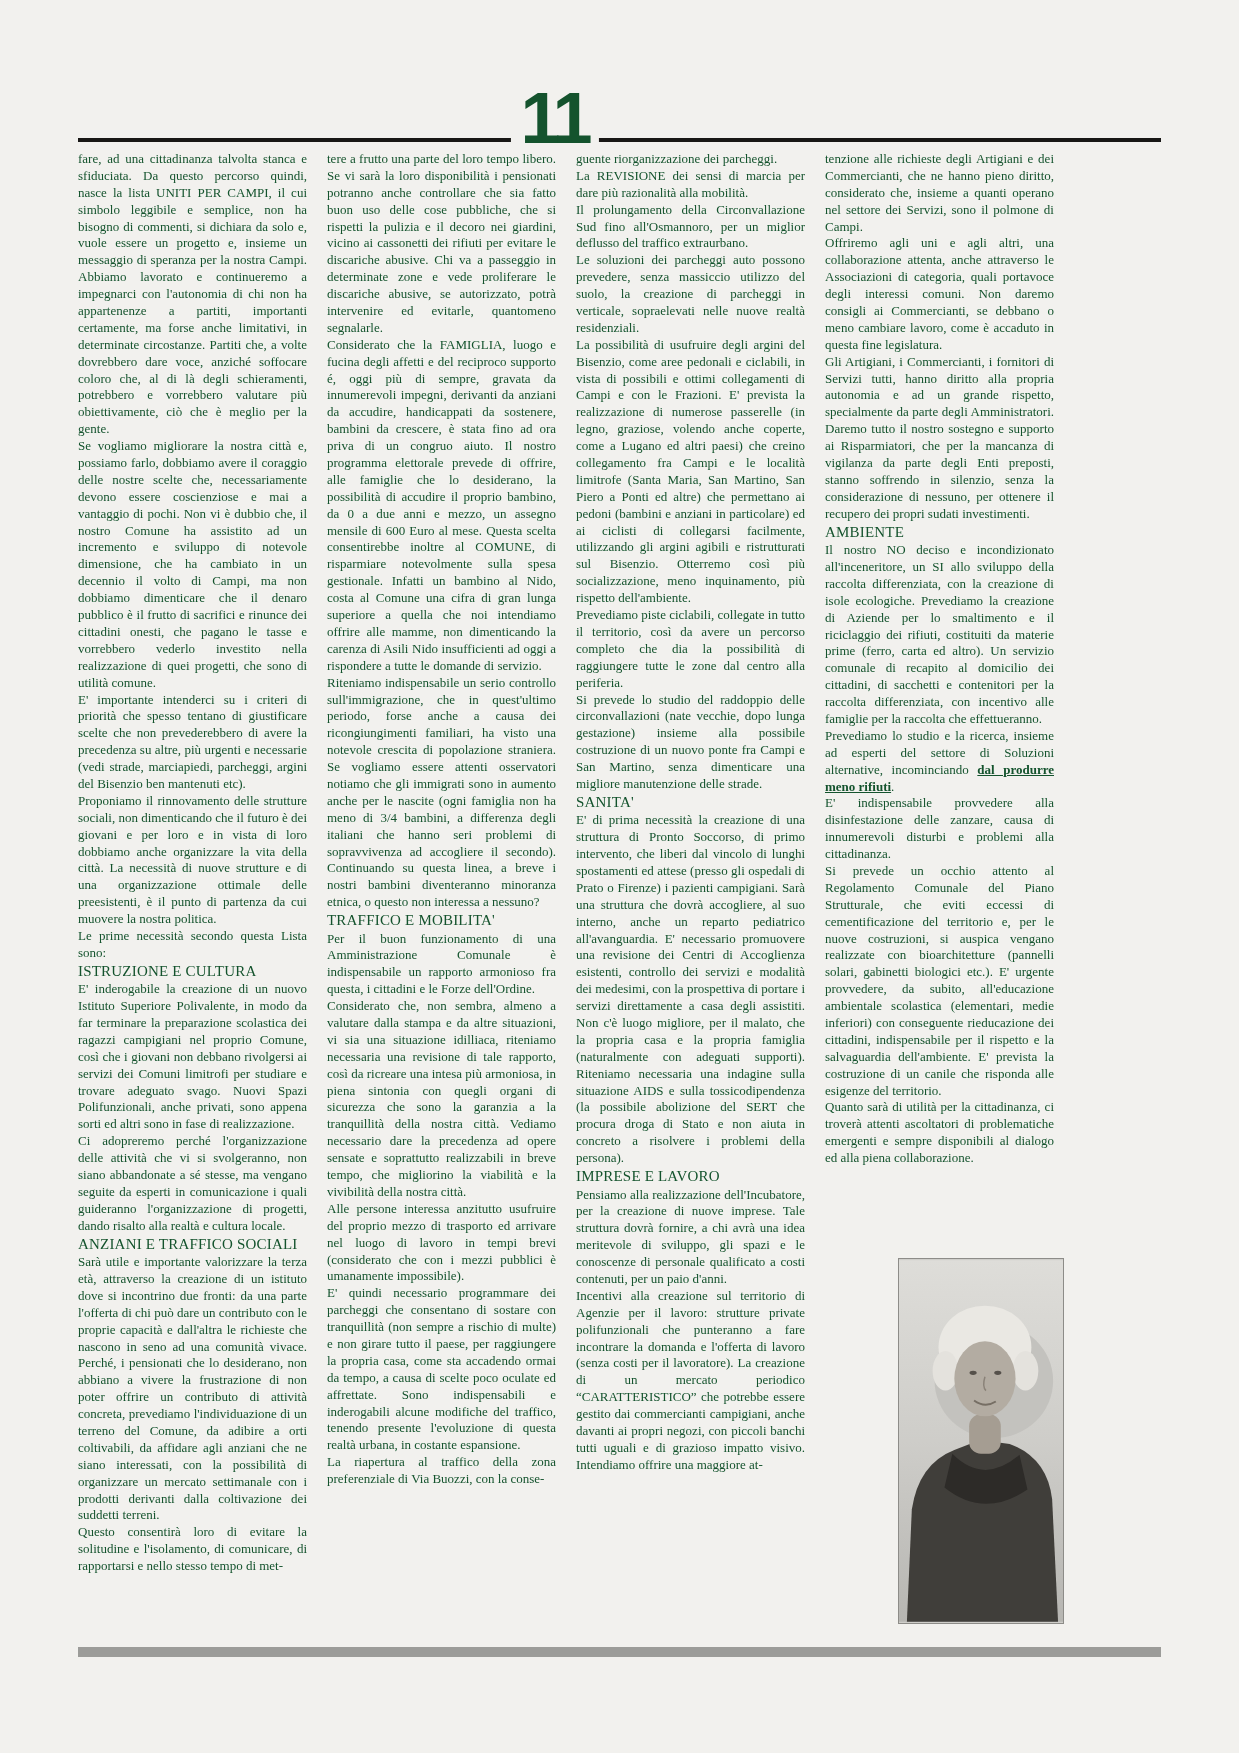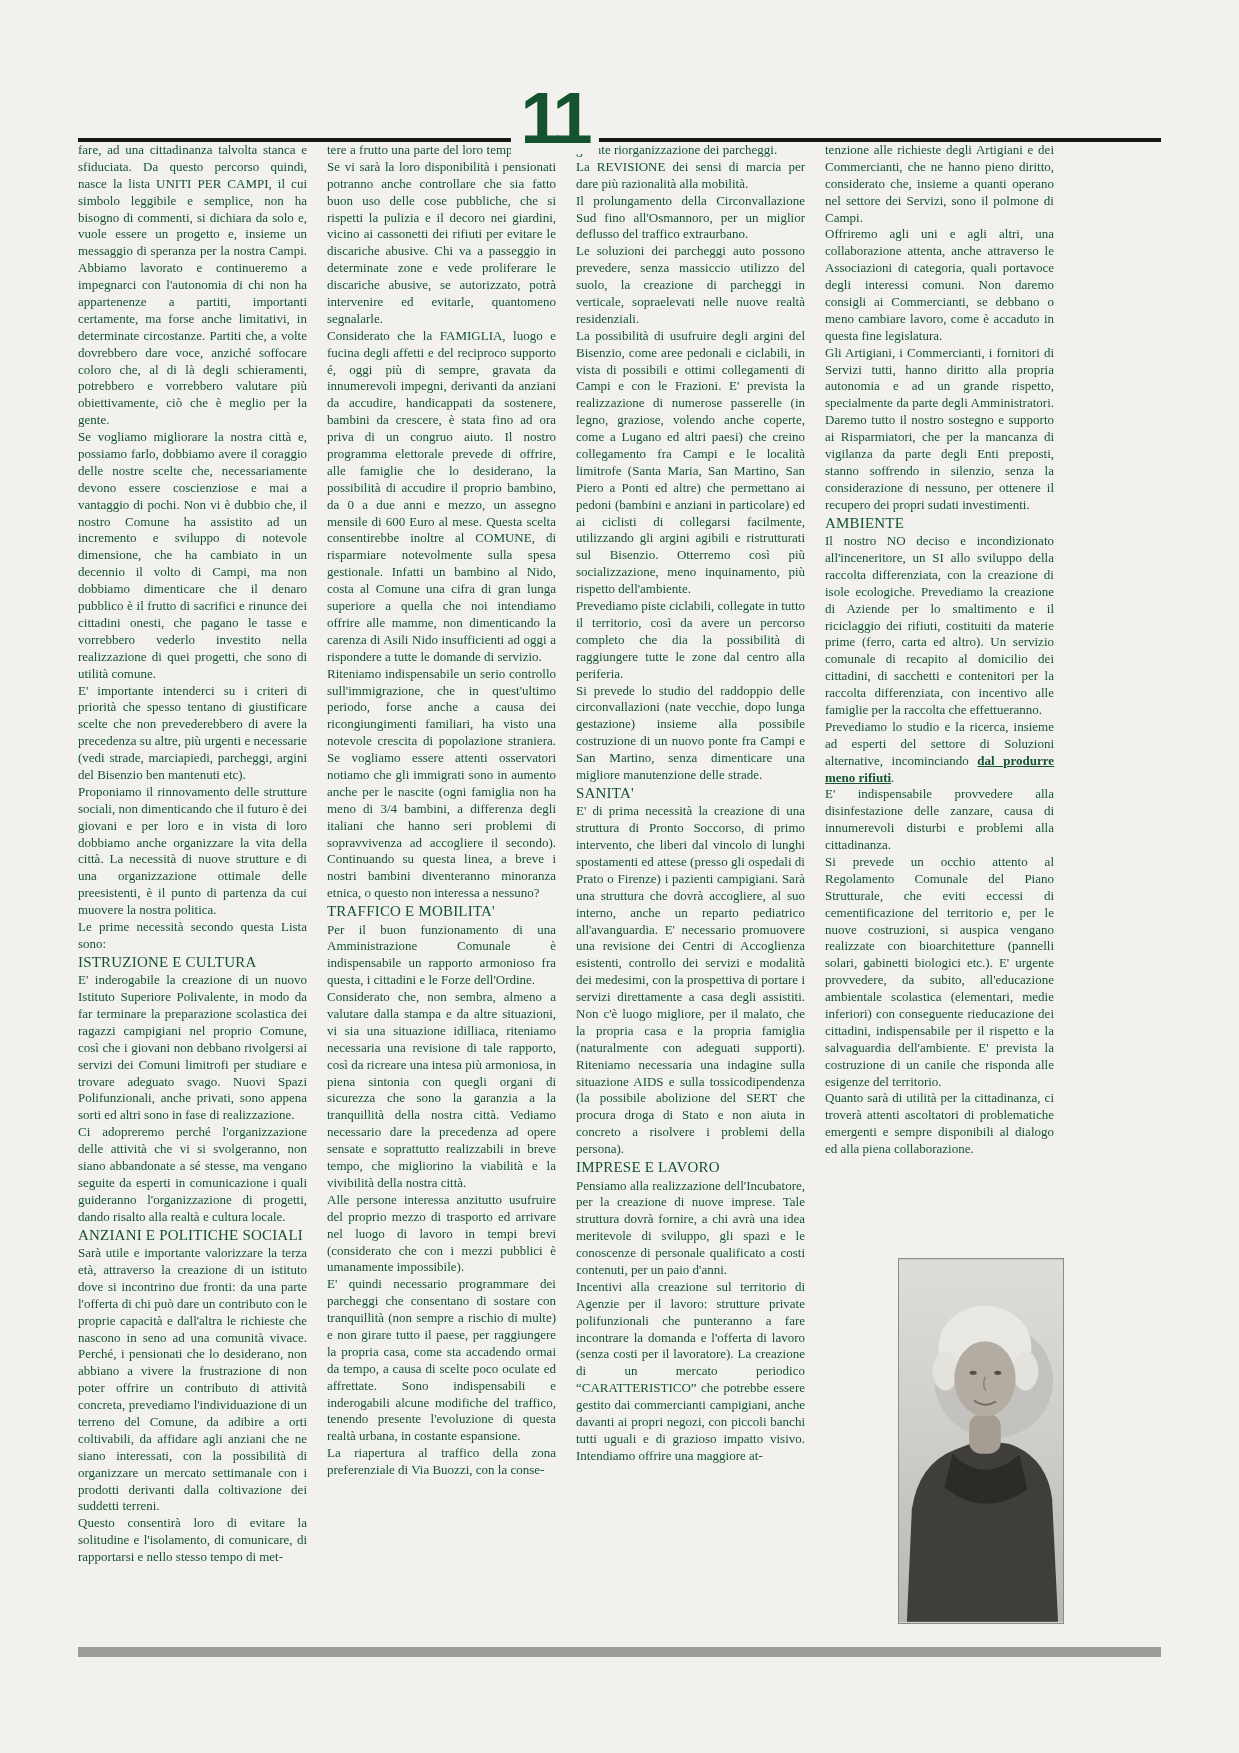--- a/index.html
+++ b/index.html
@@ -16,20 +16,21 @@
   .rule{position:absolute;left:0;right:0;bottom:0;height:4px;background:#181715;}
   .pagenum{
     position:absolute;left:44%;bottom:-12px;transform:translateX(-50%);
     font-family:"Liberation Sans", sans-serif;
     font-weight:bold;font-size:72px;line-height:1;
     letter-spacing:-4px;
     background:#f2f1ee;padding:0 10px;
   }
   .columns{
     display:flex;gap:20px;
+    margin-top:9px;
     width:976px;height:1494px;
     overflow:hidden;
   }
   .col{width:229px;min-width:229px;
     font-size:13px;line-height:1.3;
     text-align:justify;
   }
   .para{margin:0;}
   .head{margin:0;font-size:15px;font-weight:normal;letter-spacing:.2px;}
   .b{font-weight:normal;}
@@ -60,21 +61,21 @@
 
       <div class="col">
         <p class="para">fare, ad una cittadinanza talvolta stanca e sfiduciata. Da questo percorso quindi, nasce la lista UNITI PER CAMPI, il cui simbolo leggibile e semplice, non ha bisogno di commenti, si dichiara da solo e, vuole essere un progetto e, insieme un messaggio di speranza per la nostra Campi. Abbiamo lavorato e continueremo a impegnarci con l'autonomia di chi non ha appartenenze a partiti, importanti certamente, ma forse anche limitativi, in determinate circostanze. Partiti che, a volte dovrebbero dare voce, anziché soffocare coloro che, al di là degli schieramenti, potrebbero e vorrebbero valutare più obiettivamente, ciò che è meglio per la gente.</p>
         <p class="para">Se vogliamo migliorare la nostra città e, possiamo farlo, dobbiamo avere il coraggio delle nostre scelte che, necessariamente devono essere coscienziose e mai a vantaggio di pochi. Non vi è dubbio che, il nostro Comune ha assistito ad un incremento e sviluppo di notevole dimensione, che ha cambiato in un decennio il volto di Campi, ma non dobbiamo dimenticare che il denaro pubblico è il frutto di sacrifici e rinunce dei cittadini onesti, che pagano le tasse e vorrebbero vederlo investito nella realizzazione di quei progetti, che sono di utilità comune.</p>
         <p class="para">E' importante intenderci su i criteri di priorità che spesso tentano di giustificare scelte che non prevederebbero di avere la precedenza su altre, più urgenti e necessarie (vedi strade, marciapiedi, parcheggi, argini del Bisenzio ben mantenuti etc).</p>
         <p class="para">Proponiamo il rinnovamento delle strutture sociali, non dimenticando che il futuro è dei giovani e per loro e in vista di loro dobbiamo anche organizzare la vita della città. La necessità di nuove strutture e di una organizzazione ottimale delle preesistenti, è il punto di partenza da cui muovere la nostra politica.</p>
         <p class="para">Le prime necessità secondo questa Lista sono:</p>
         <h3 class="head">ISTRUZIONE E CULTURA</h3>
         <p class="para">E' inderogabile la creazione di un nuovo Istituto Superiore Polivalente, in modo da far terminare la preparazione scolastica dei ragazzi campigiani nel proprio Comune, così che i giovani non debbano rivolgersi ai servizi dei Comuni limitrofi per studiare e trovare adeguato svago. Nuovi Spazi Polifunzionali, anche privati, sono appena sorti ed altri sono in fase di realizzazione.</p>
         <p class="para">Ci adopreremo perché l'organizzazione delle attività che vi si svolgeranno, non siano abbandonate a sé stesse, ma vengano seguite da esperti in comunicazione i quali guideranno l'organizzazione di progetti, dando risalto alla realtà e cultura locale.</p>
-        <h3 class="head">ANZIANI E POLITICHE SOCIALI</h3>
+        <h3 class="head">ANZIANI E TRAFFICO SOCIALI</h3>
         <p class="para">Sarà utile e importante valorizzare la terza età, attraverso la creazione di un istituto dove si incontrino due fronti: da una parte l'offerta di chi può dare un contributo con le proprie capacità e dall'altra le richieste che nascono in seno ad una comunità vivace. Perché, i pensionati che lo desiderano, non abbiano a vivere la frustrazione di non poter offrire un contributo di attività concreta, prevediamo l'individuazione di un terreno del Comune, da adibire a orti coltivabili, da affidare agli anziani che ne siano interessati, con la possibilità di organizzare un mercato settimanale con i prodotti derivanti dalla coltivazione dei suddetti terreni.</p>
         <p class="para">Questo consentirà loro di evitare la solitudine e l'isolamento, di comunicare, di rapportarsi e nello stesso tempo di met-</p>
       </div>
 
       <div class="col">
         <p class="para">tere a frutto una parte del loro tempo libero. Se vi sarà la loro disponibilità i pensionati potranno anche controllare che sia fatto buon uso delle cose pubbliche, che si rispetti la pulizia e il decoro nei giardini, vicino ai cassonetti dei rifiuti per evitare le discariche abusive. Chi va a passeggio in determinate zone e vede proliferare le discariche abusive, se autorizzato, potrà intervenire ed evitarle, quantomeno segnalarle.</p>
         <p class="para"><span>Considerato che la </span><span class="b">FAMIGLIA</span><span>, luogo e fucina degli affetti e del reciproco supporto é, oggi più di sempre, gravata da innumerevoli impegni, derivanti da anziani da accudire, handicappati da sostenere, bambini da crescere, è stata fino ad ora priva di un congruo aiuto. Il nostro programma elettorale prevede di offrire, alle famiglie che lo desiderano, la possibilità di accudire il proprio bambino, da 0 a due anni e mezzo, un assegno mensile di 600 Euro al mese. Questa scelta consentirebbe inoltre al COMUNE, di risparmiare notevolmente sulla spesa gestionale. Infatti un bambino al Nido, costa al Comune una cifra di gran lunga superiore a quella che noi intendiamo offrire alle mamme, non dimenticando la carenza di Asili Nido insufficienti ad oggi a rispondere a tutte le domande di servizio.</span></p>
         <p class="para">Riteniamo indispensabile un serio controllo sull'immigrazione, che in quest'ultimo periodo, forse anche a causa dei ricongiungimenti familiari, ha visto una notevole crescita di popolazione straniera. Se vogliamo essere attenti osservatori notiamo che gli immigrati sono in aumento anche per le nascite (ogni famiglia non ha meno di 3/4 bambini, a differenza degli italiani che hanno seri problemi di sopravvivenza ad accogliere il secondo). Continuando su questa linea, a breve i nostri bambini diventeranno minoranza etnica, o questo non interessa a nessuno?</p>
         <h3 class="head">TRAFFICO E MOBILITA'</h3>
         <p class="para">Per il buon funzionamento di una Amministrazione Comunale è indispensabile un rapporto armonioso fra questa, i cittadini e le Forze dell'Ordine.</p>

